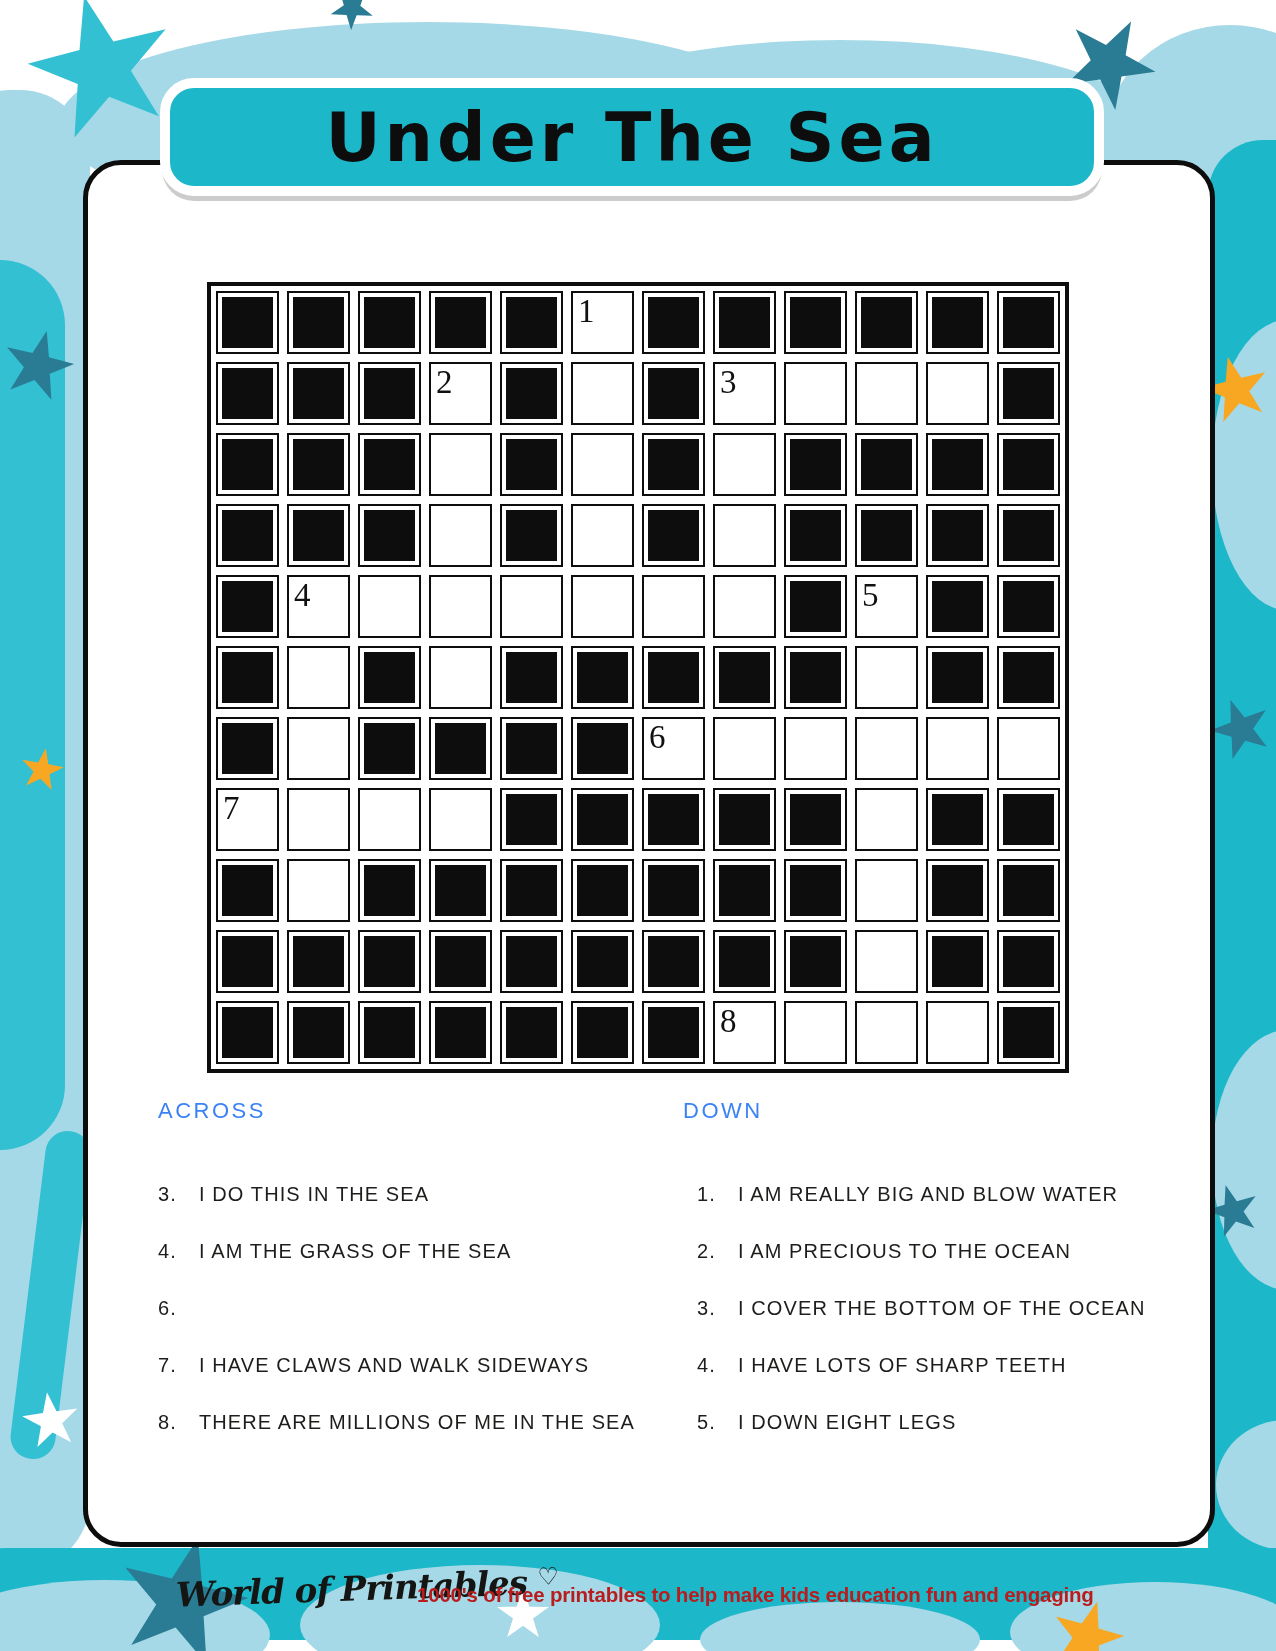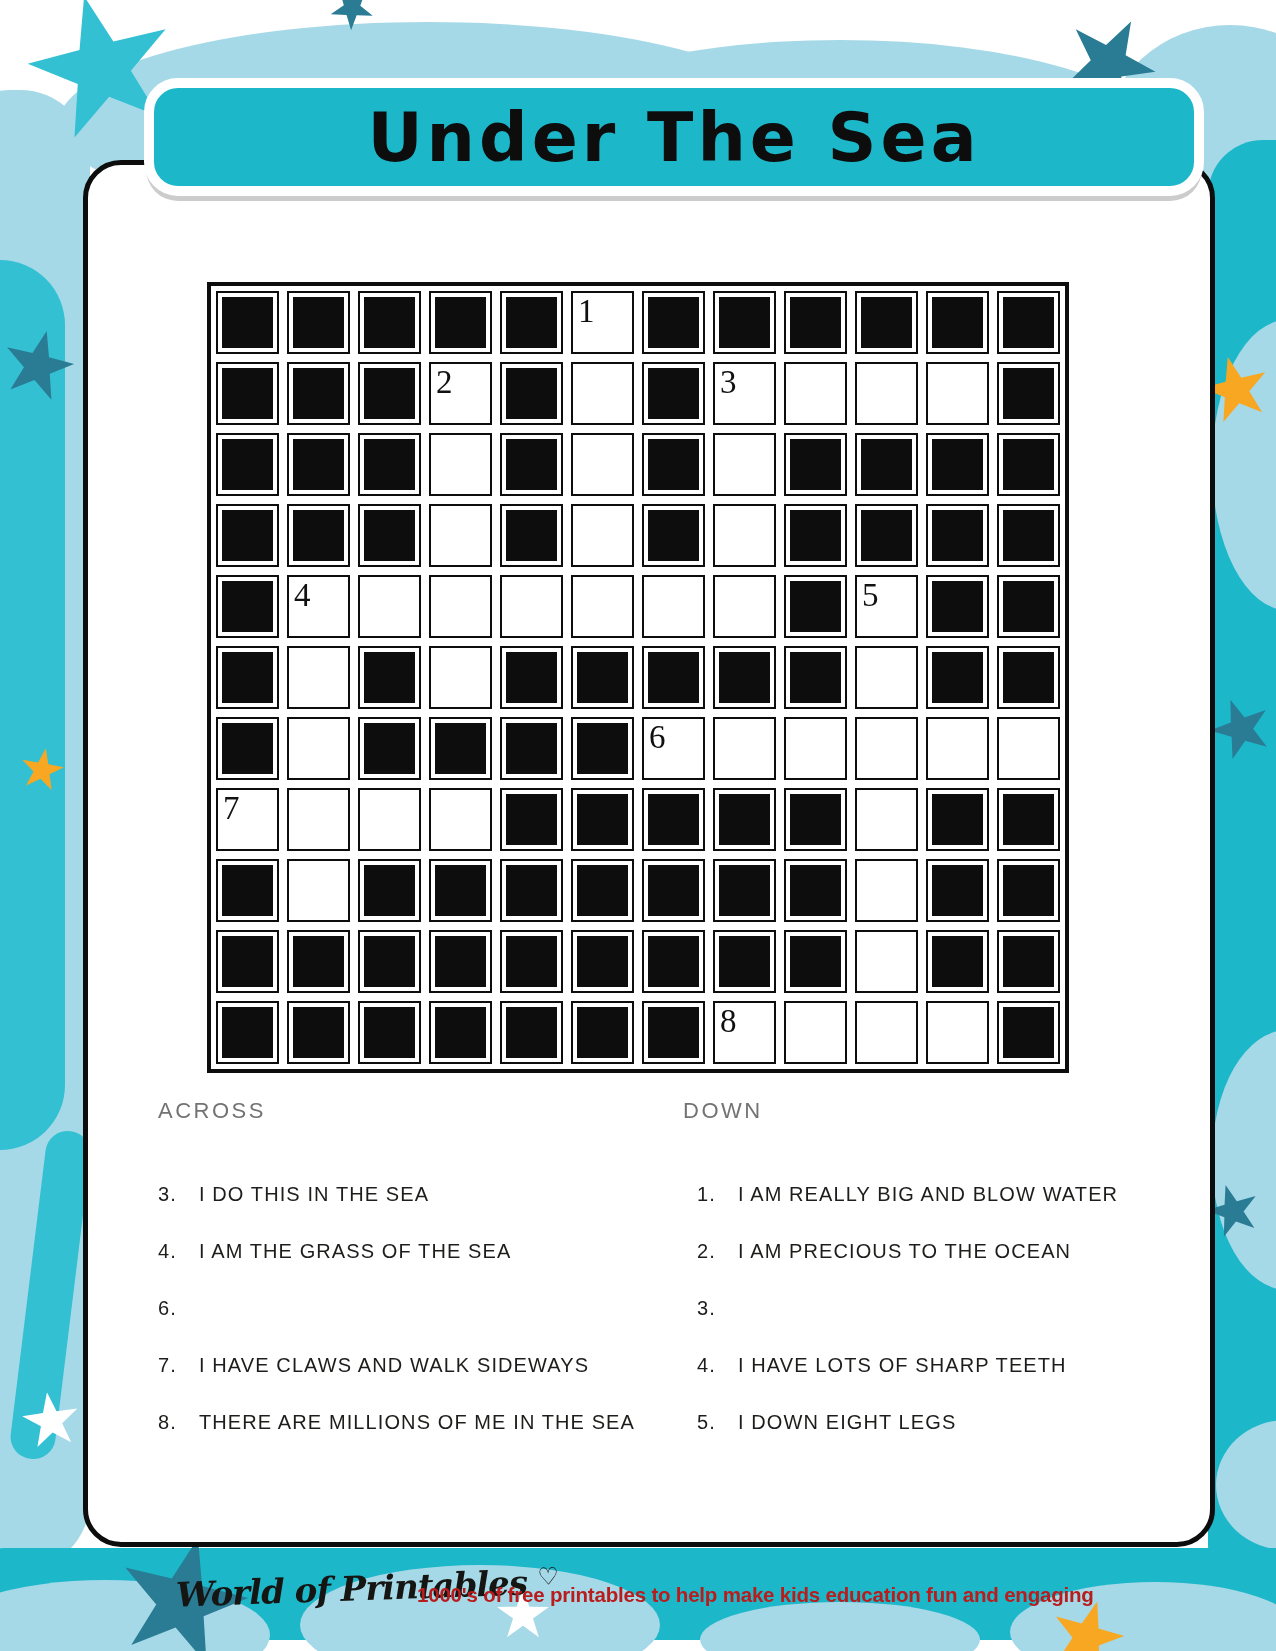--- a/index.html
+++ b/index.html
@@ -9,40 +9,40 @@
   .blob{position:absolute;}
   .round{border-radius:50%;}
   .band{border-radius:70px;}
   .c-light{background:var(--light-blue,#a6d9e7);}
   .c-teal{background:var(--teal-bright,#33c0d3);}
   .c-teal2{background:var(--teal,#1cb8ca);}
   .star{position:absolute;
         clip-path:polygon(50% 0%,61.8% 34.5%,98% 35%,68.5% 56.5%,79.4% 91%,50% 70%,
                           20.6% 91%,31.5% 56.5%,2% 35%,38.2% 34.5%);}
   
-  .banner{position:absolute;left:144px;top:78px;width:1060px;height:118px;z-index:6;
+  .banner{position:absolute;left:160px;top:78px;width:944px;height:118px;z-index:6;
           background:var(--teal,#1cb8ca);border:10px solid #fff;border-radius:34px;
           box-sizing:border-box;box-shadow:0 7px 0 -2px var(--shadow-grey,#cccccc);
           display:flex;align-items:center;justify-content:center;}
   .banner h1{margin:0;font-family:"DejaVu Sans",sans-serif;font-weight:800;
              font-size:68px;letter-spacing:4px;color:#0d0d0d;}
   
   .card{position:absolute;left:83px;top:160px;width:1132px;height:1387px;z-index:5;
         background:#fff;border:5px solid #0d0d0d;border-radius:38px;box-sizing:border-box;}
   
   .grid{position:absolute;left:207px;top:282px;z-index:7;background:#fff;
         border:4px solid #0d0d0d;padding:5px;display:grid;
         grid-template-columns:repeat(12,63px);grid-template-rows:repeat(11,63px);gap:8px;}
   .cell{position:relative;background:#fff;border:2px solid #0d0d0d;box-sizing:border-box;}
   .cell.black{background:#0d0d0d;box-shadow:inset 0 0 0 4px #fff;}
   .cell .num{position:absolute;top:0;left:5px;font-family:"Liberation Serif",serif;
              font-size:33px;line-height:1.15;color:#111;}
   
   .clue-head{position:absolute;z-index:7;margin:0;font-size:22px;font-weight:400;
-             letter-spacing:2.5px;color:#737373;}
+             letter-spacing:2.5px;color:#3b82f6;}
   .clue-list{position:absolute;z-index:7;margin:0;padding:0;list-style:none;}
   .clue{display:flex;line-height:22px;margin-bottom:35px;font-size:20px;
         letter-spacing:1.1px;color:#1d1d1b;}
   .clue-num{flex:0 0 41px;}
   
   .brand{position:absolute;left:176px;top:1568px;z-index:8;color:#151513;
          font-family:"DejaVu Serif",serif;font-style:italic;font-weight:700;
          font-size:34px;letter-spacing:-1px;transform:rotate(-2deg);}
   .brand .heart{font-size:24px;vertical-align:top;font-style:normal;}
   .tagline{position:absolute;left:417px;top:1583px;z-index:8;width:740px;
@@ -268,20 +268,21 @@
       <li class="clue">
         <span class="clue-num">1.</span>
         <span class="clue-text">I AM REALLY BIG AND BLOW WATER</span>
       </li>
       <li class="clue">
         <span class="clue-num">2.</span>
         <span class="clue-text">I AM PRECIOUS TO THE OCEAN</span>
       </li>
       <li class="clue">
         <span class="clue-num">3.</span>
+        <span class="clue-text">I COVER THE BOTTOM OF THE OCEAN</span>
       </li>
       <li class="clue">
         <span class="clue-num">4.</span>
         <span class="clue-text">I HAVE LOTS OF SHARP TEETH</span>
       </li>
       <li class="clue">
         <span class="clue-num">5.</span>
         <span class="clue-text">I DOWN EIGHT LEGS</span>
       </li>
     </ul>

